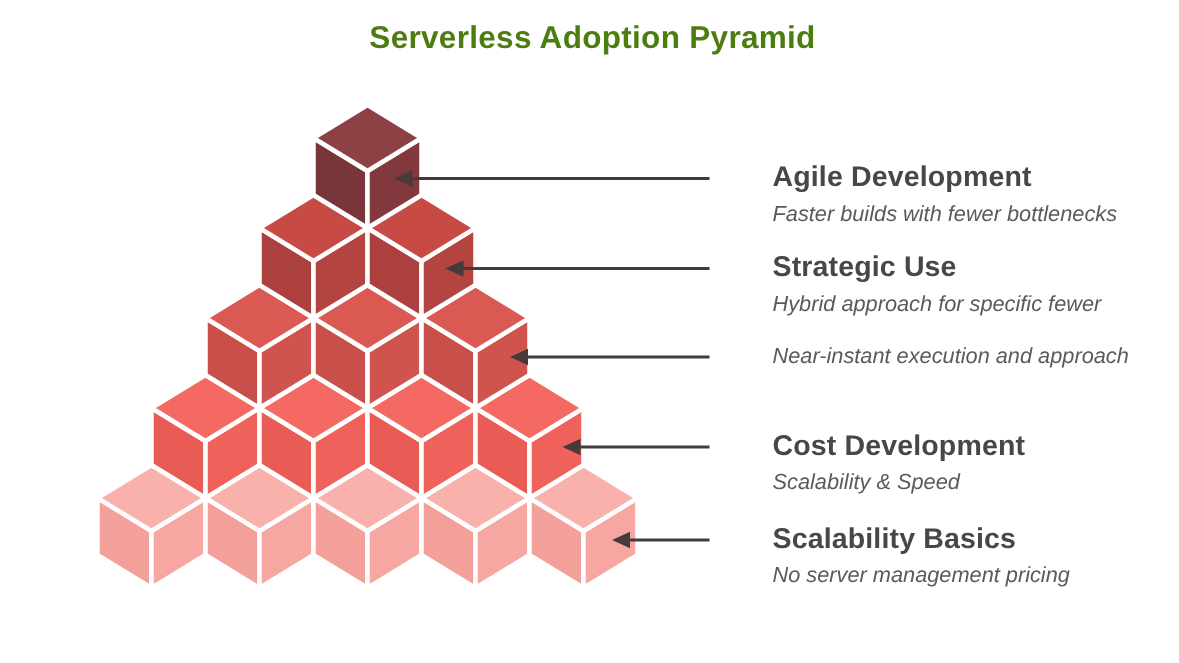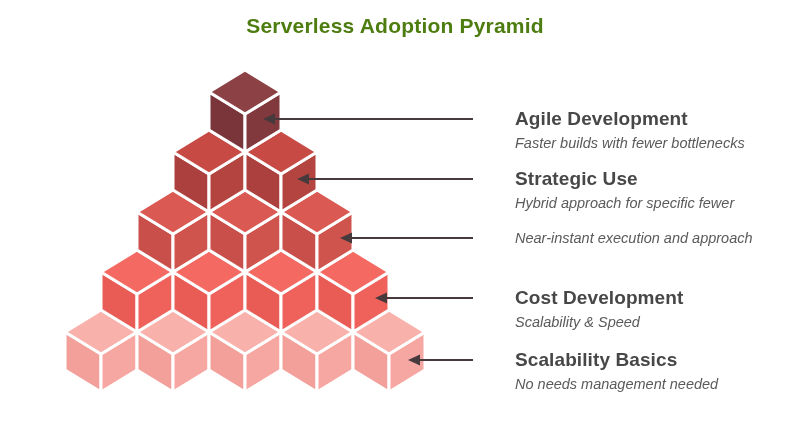--- a/index.html
+++ b/index.html
@@ -129,16 +129,16 @@
     <div class="label-sub">Near-instant execution and approach</div>
   </div>
 
   <div class="label" style="top:286px">
     <div class="label-heading">Cost Development</div>
     <div class="label-sub">Scalability &amp; Speed</div>
   </div>
 
   <div class="label narrow" style="top:348px">
     <div class="label-heading">Scalability Basics</div>
-    <div class="label-sub">No needs management needed</div>
+    <div class="label-sub">No server management pricing</div>
   </div>
 
 </div>
 
 </body></html>

